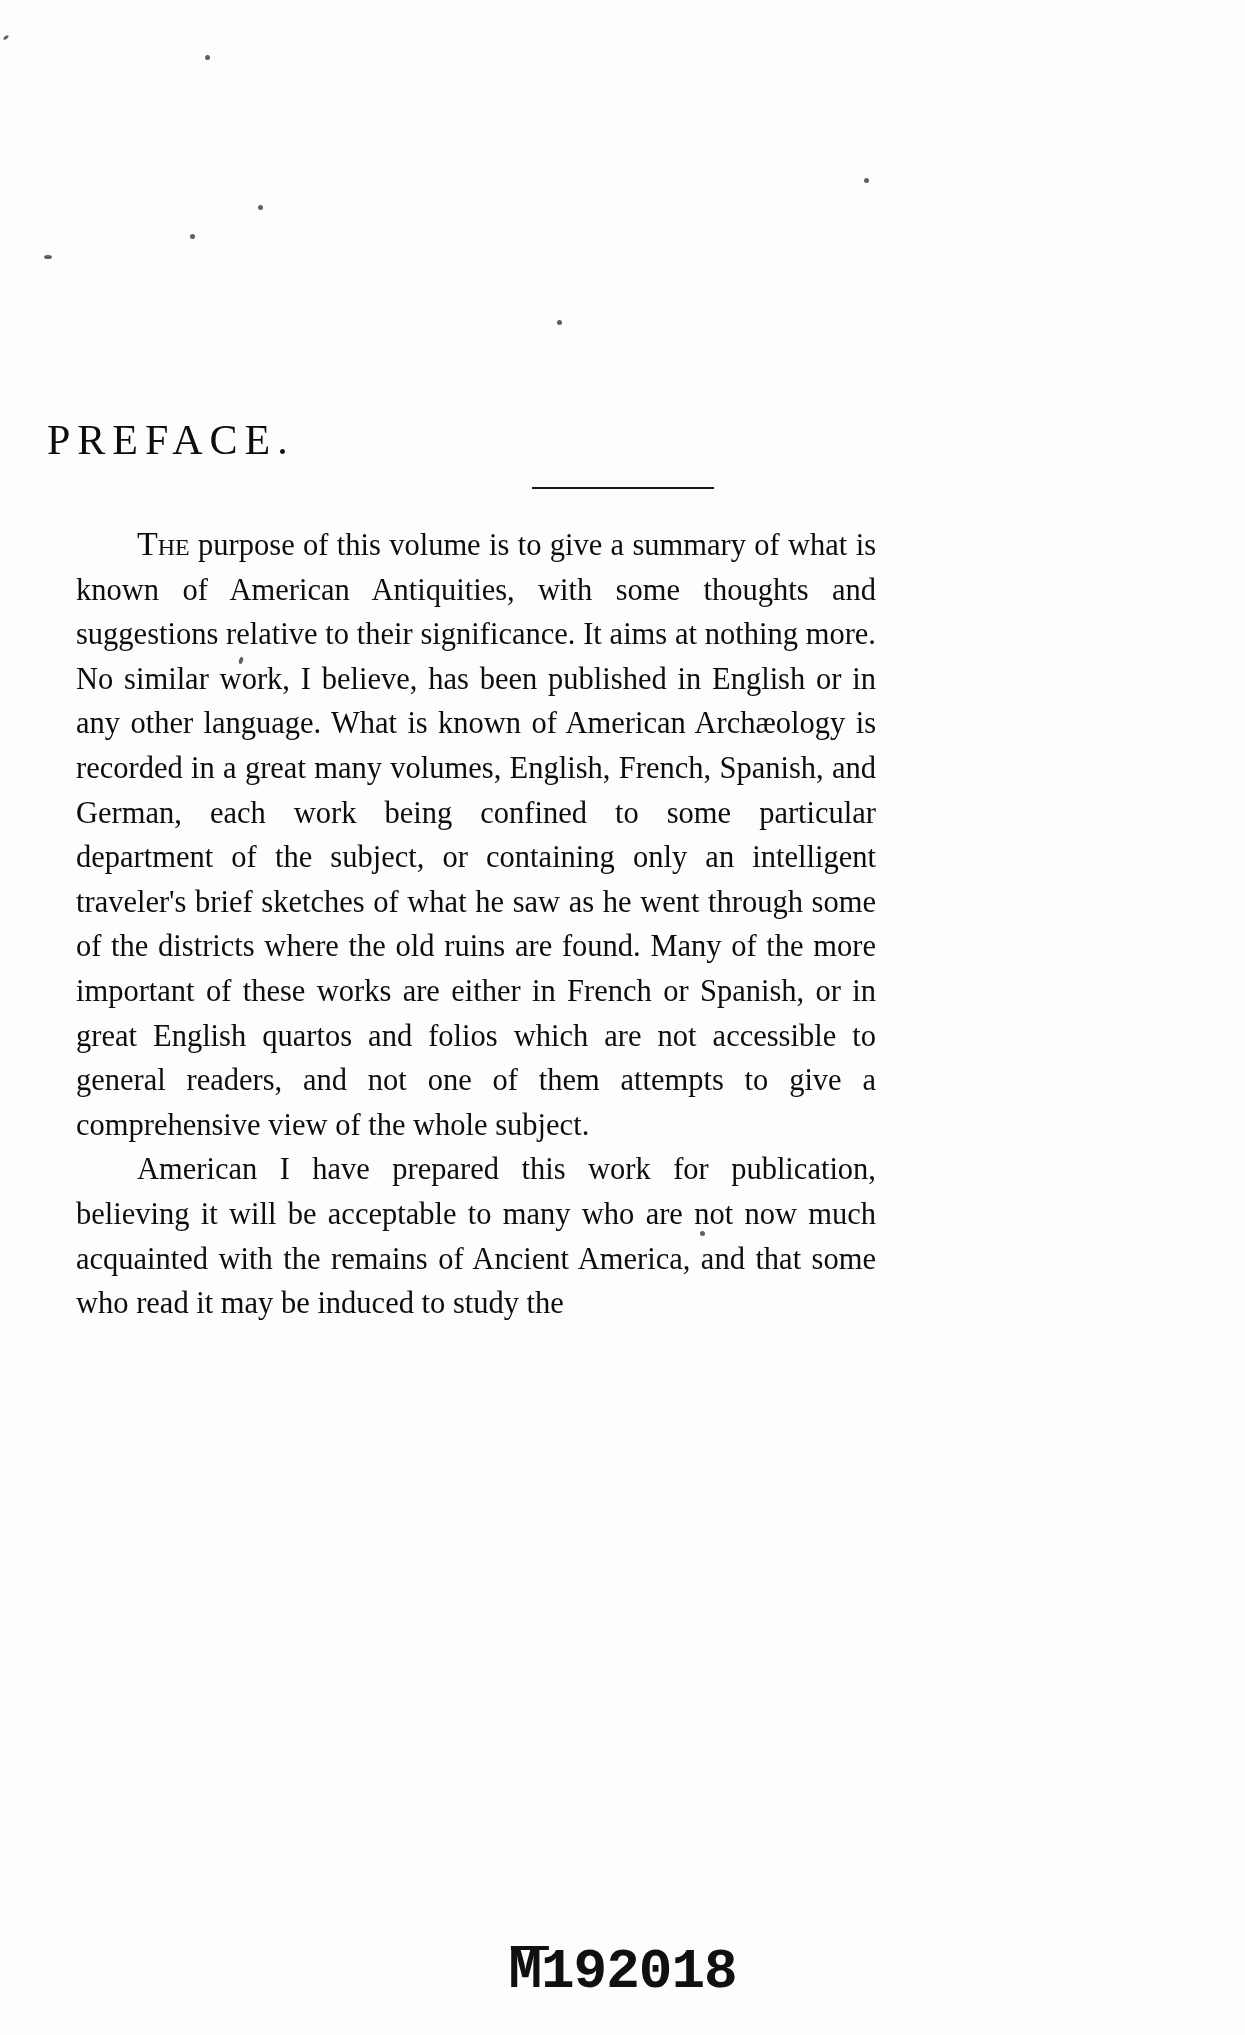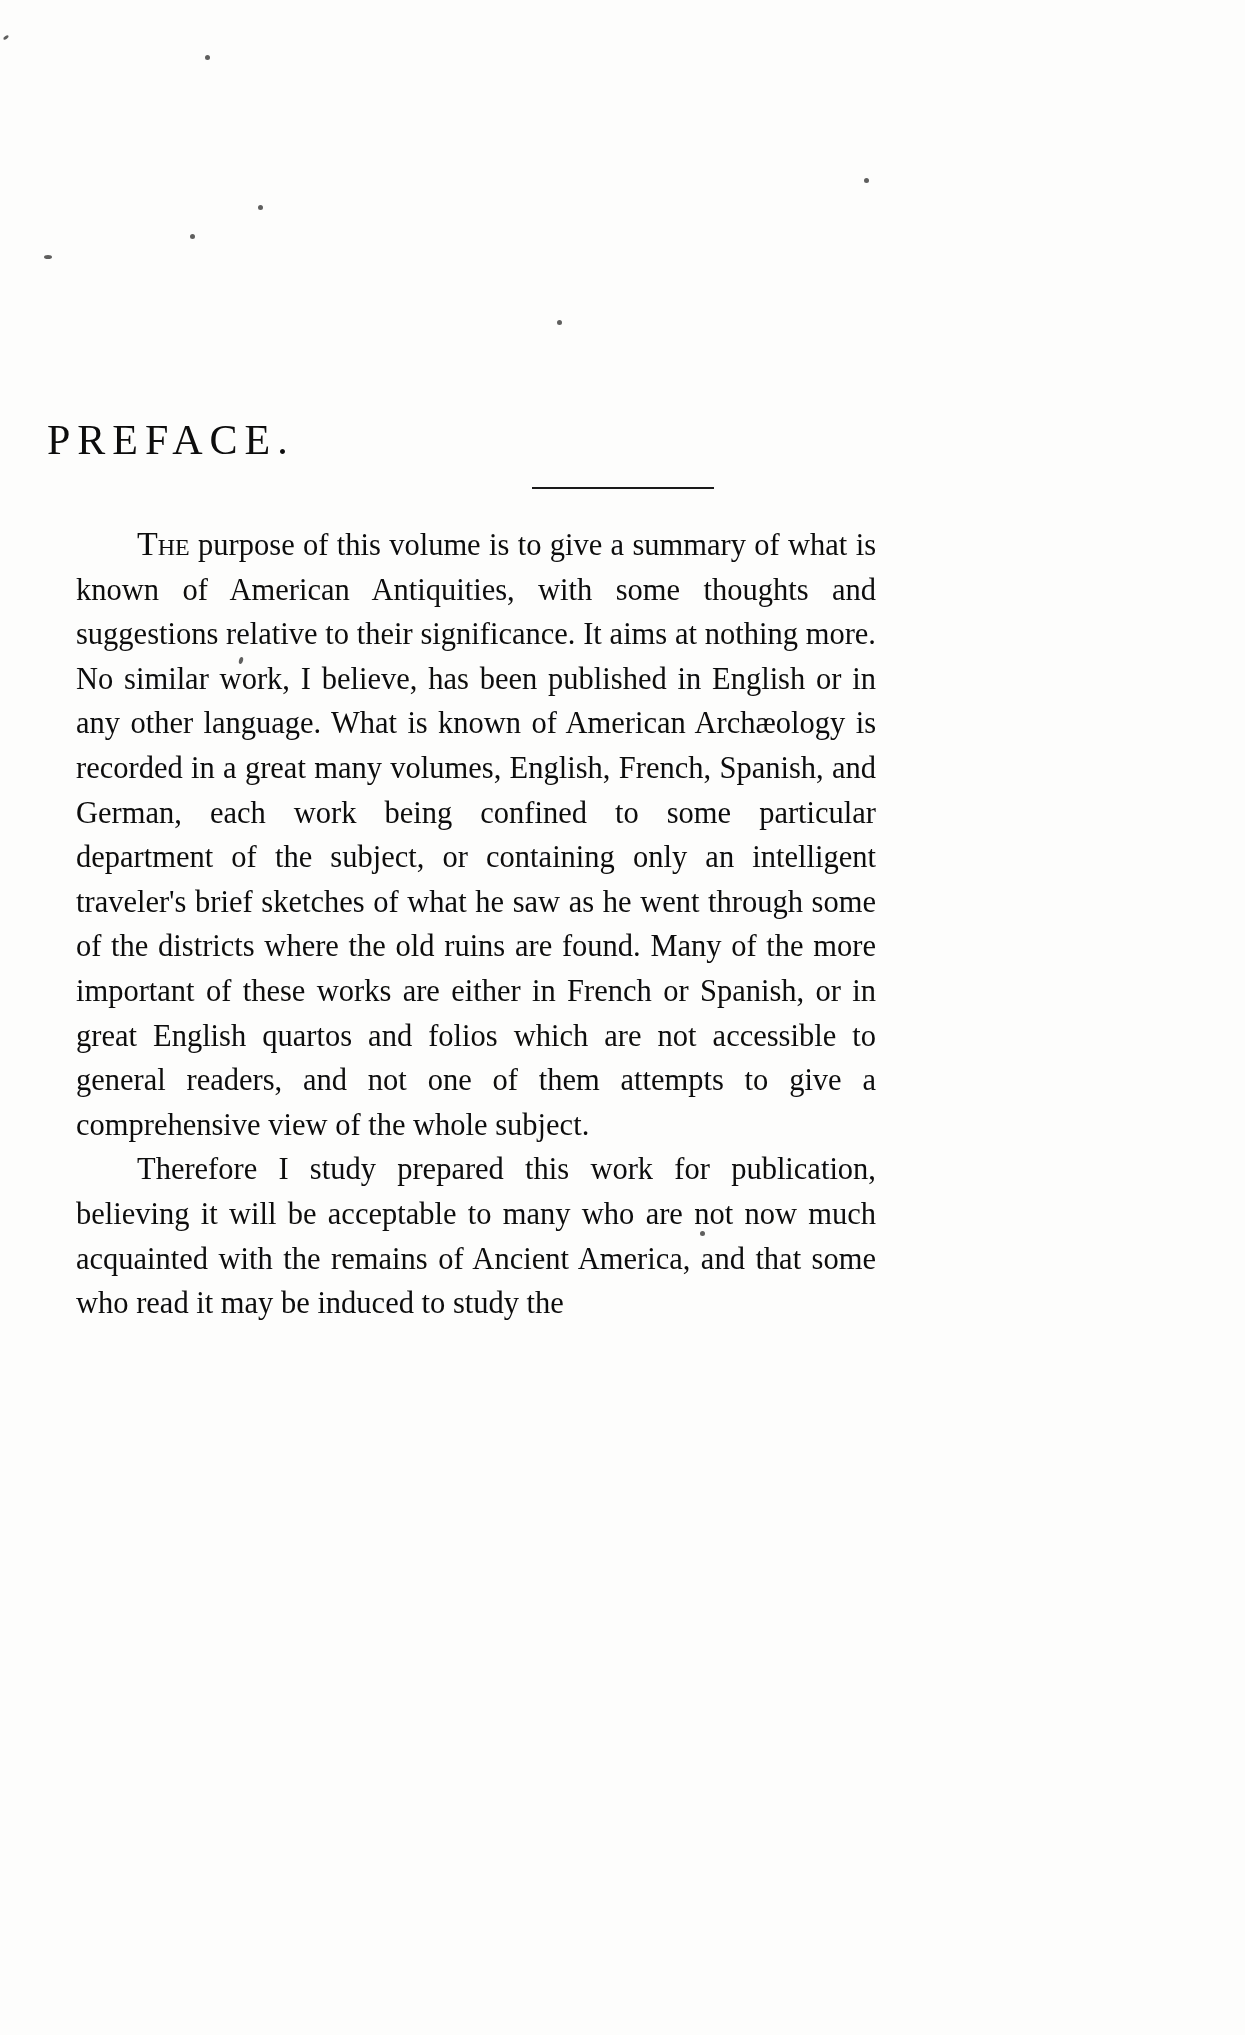--- a/index.html
+++ b/index.html
@@ -118,17 +118,23 @@
   <span class="speck s7"></span>
   <span class="speck s8"></span>
   <span class="speck s9"></span>
 
   <h1 class="title">PREFACE.</h1>
 
   <div class="rule"></div>
 
   <div class="body-text">
     <p><span class="dropword"></span><span class="smallcaps">The</span><span> purpose of this volume is to give a summary of what is known of American Antiquities, with some thoughts and suggestions relative to their significance. It aims at nothing more.  No similar work, I believe, has been published in English or in any other language. What is known of American Archæology is recorded in a great many volumes, English, French, Spanish, and German, each work being confined to some particular department of the subject, or containing only an intelligent traveler's brief sketches of what he saw as he went through some of the districts where the old ruins are found.  Many of the more important of these works are either in French or Spanish, or in great English quartos and folios which are not accessible to general readers, and not one of them attempts to give a comprehensive view of the whole subject.</span></p>
-    <p><span>Therefore I study prepared this work for publication, believing it will be acceptable to many who are not now much acquainted with the remains of Ancient America, and that some who read it may be induced to study the</span></p>
+    <p><span>American I have prepared this work for publication, believing it will be acceptable to many who are not now much acquainted with the remains of Ancient America, and that some who read it may be induced to study the</span></p>
   </div>
 
+  <div class="stamp">
+    <span class="stamp-inner">
+      <span class="bar"></span>
+      <span>M192018</span>
+    </span>
+  </div>
 
 </div>
 
 </body></html>

